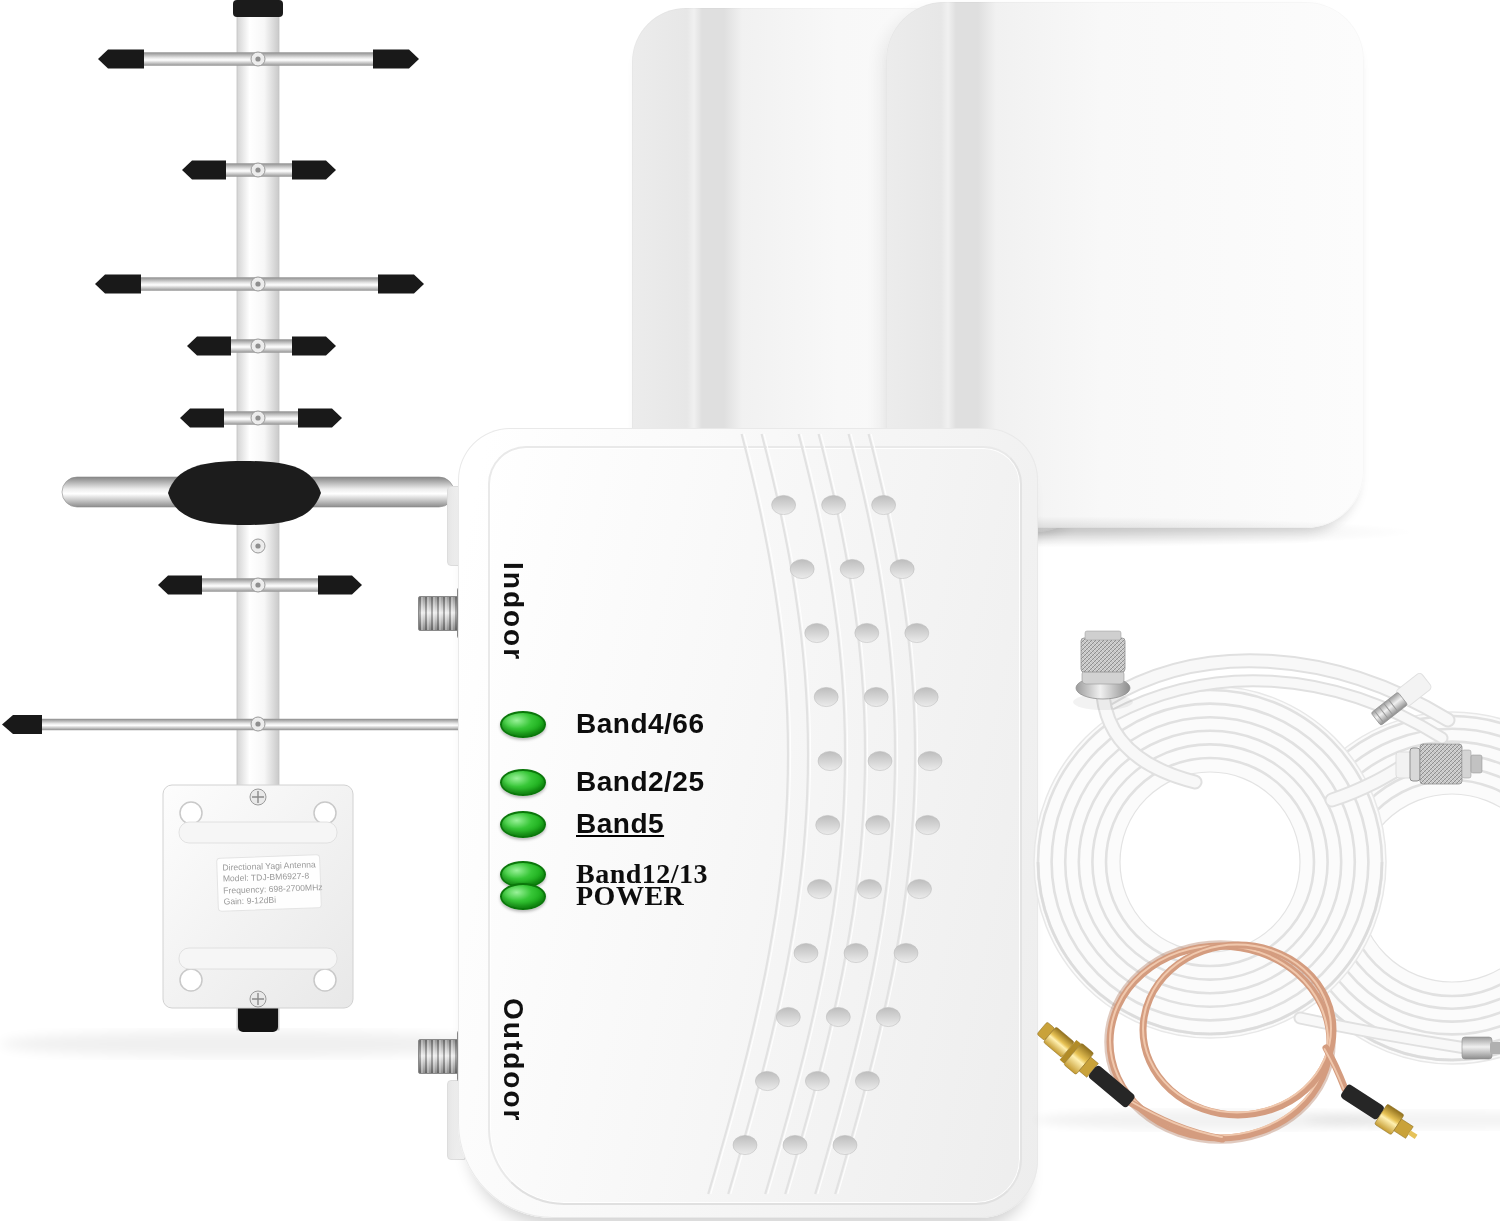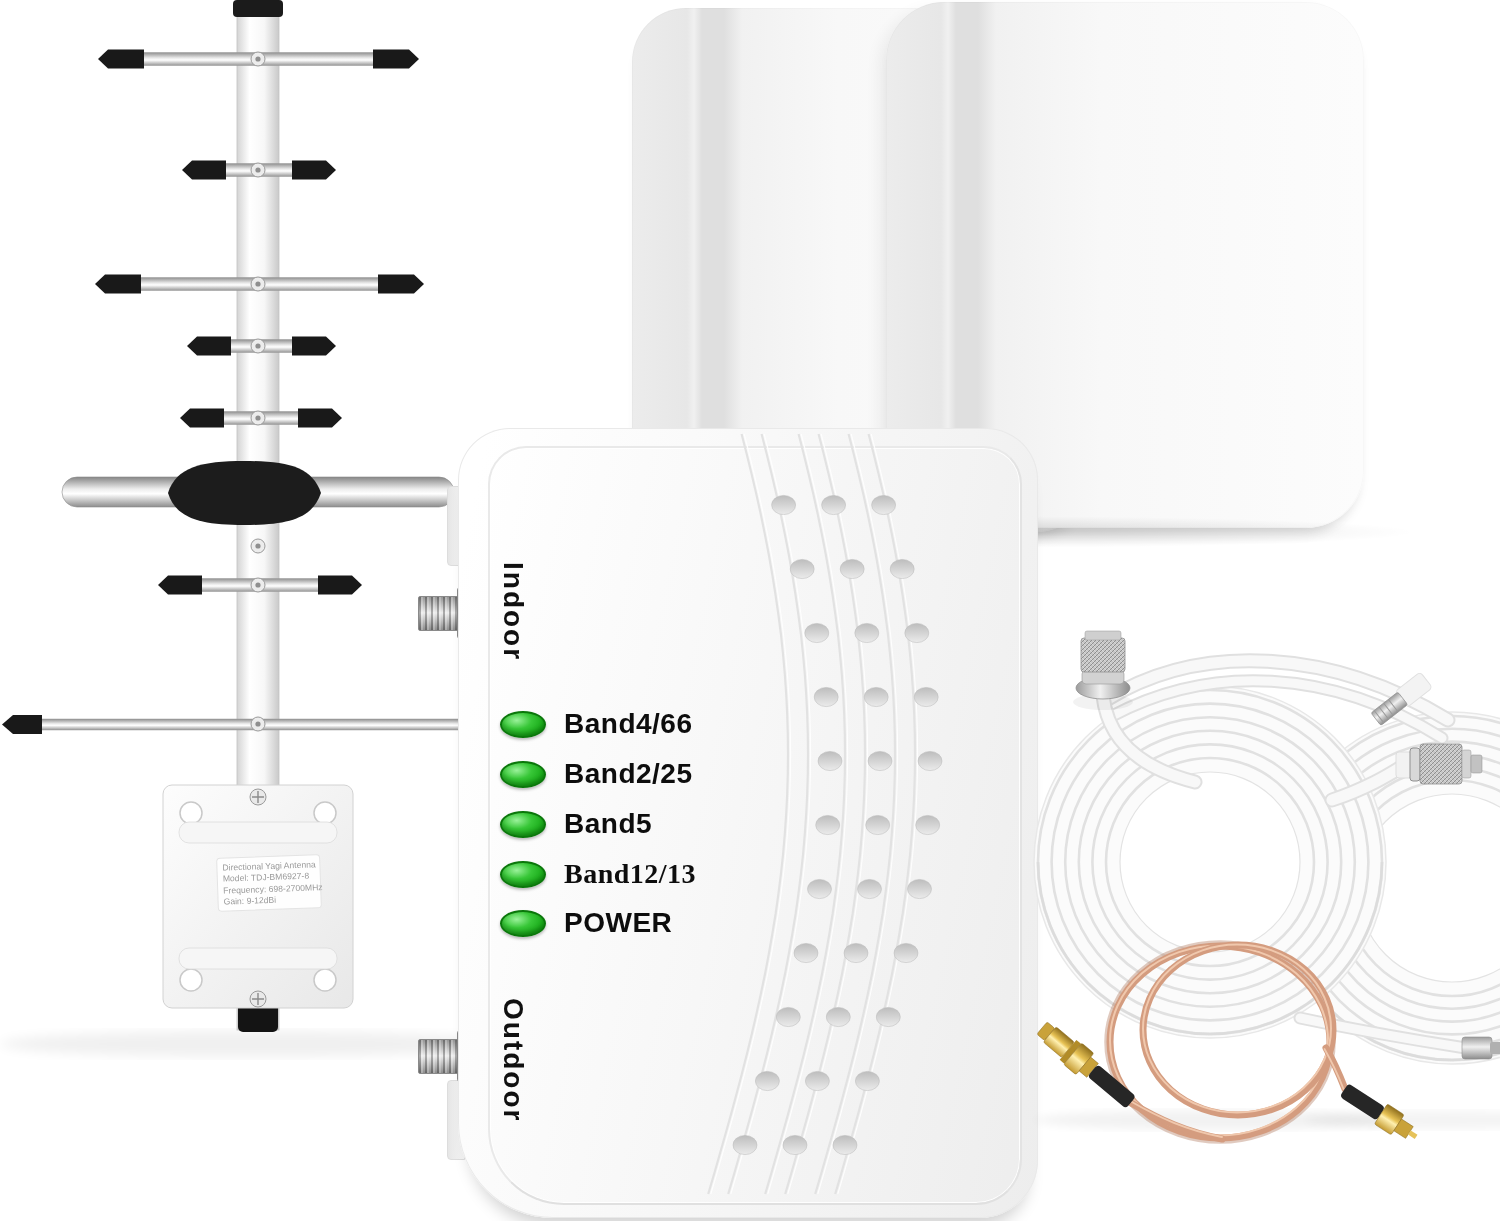--- a/index.html
+++ b/index.html
@@ -25,21 +25,21 @@
     background:linear-gradient(102deg,#ffffff 4%,#f7f7f7 48%,#ededed 100%);
     box-shadow:0 18px 16px -10px rgba(0,0,0,.18), inset 0 0 0 1px #e9e9e9;}
   .booster .ridge{position:absolute;inset:18px 16px 13px 30px;border:2px solid #e9e9e9;
     border-radius:38px 38px 46px 76px;border-right-color:#e3e3e3;border-bottom-color:#e0e0e0;
     box-shadow:inset 0 0 0 1px rgba(255,255,255,.9);}
   .vent-svg{position:absolute;inset:0;width:580px;height:790px;}
   .port-label{position:absolute;writing-mode:vertical-rl;color:#101010;font-weight:bold;
     font-size:28px;letter-spacing:2px;line-height:1.1;}
   .port-label.indoor{left:39px;top:134px;}
   .port-label.outdoor{left:39px;top:570px;}
-  .led-row{position:absolute;left:42px;height:30px;display:flex;align-items:center;gap:18px;}
+  .led-row{position:absolute;left:42px;height:30px;display:flex;align-items:center;gap:30px;}
   .led{width:42px;height:23px;border-radius:50%;
     background:radial-gradient(ellipse at 35% 32%,#9af29a 0%,#38c738 38%,#17a817 72%,#0c850c 100%);
     border:2px solid #0b770b;box-shadow:0 2px 3px rgba(0,0,0,.25), inset 0 -3px 4px rgba(0,0,0,.22);}
   .led-label{font-size:28px;font-weight:bold;color:#0d0d0d;letter-spacing:.5px;white-space:nowrap;}
 
   
   .fstud{position:absolute;width:58px;height:52px;}
   .fstud .thread{position:absolute;left:0;top:9px;width:40px;height:33px;border-radius:2px;
     background:repeating-linear-gradient(90deg,rgba(0,0,0,.28) 0 2px,rgba(255,255,255,.25) 2px 4px,rgba(0,0,0,0) 4px 6px),
                linear-gradient(#969696,#ededed 48%,#8d8d8d);border:1px solid #8a8a8a;}
@@ -252,33 +252,33 @@
         </g>
     </svg>
 
     <div class="port-label indoor">Indoor</div>
     <div class="port-label outdoor">Outdoor</div>
 
     <div class="led-row" style="top:281px;">
       <div class="led"></div>
       <div class="led-label">Band4/66</div>
     </div>
-    <div class="led-row" style="top:331px;">
+    <div class="led-row" style="top:339px;">
       <div class="led"></div>
       <div class="led-label">Band2/25</div>
     </div>
-    <div class="led-row" style="top:381px;">
+    <div class="led-row" style="top:381px;text-decoration:underline;">
       <div class="led"></div>
       <div class="led-label">Band5</div>
     </div>
     <div class="led-row" style="top:431px;font-family:Liberation Serif, serif;">
       <div class="led"></div>
       <div class="led-label">Band12/13</div>
     </div>
-    <div class="led-row" style="top:480px;">
+    <div class="led-row" style="top:453px;font-family:Liberation Serif, serif;">
       <div class="led"></div>
       <div class="led-label">POWER</div>
     </div>
   </div>
 
   <svg class="cable-svg" viewBox="0 0 1500 1221">
     <defs>
       <linearGradient id="metalH" x1="0" y1="0" x2="0" y2="1">
         <stop offset="0" stop-color="#9c9c9c"></stop>
           <stop offset="0.45" stop-color="#f0f0f0"></stop>

